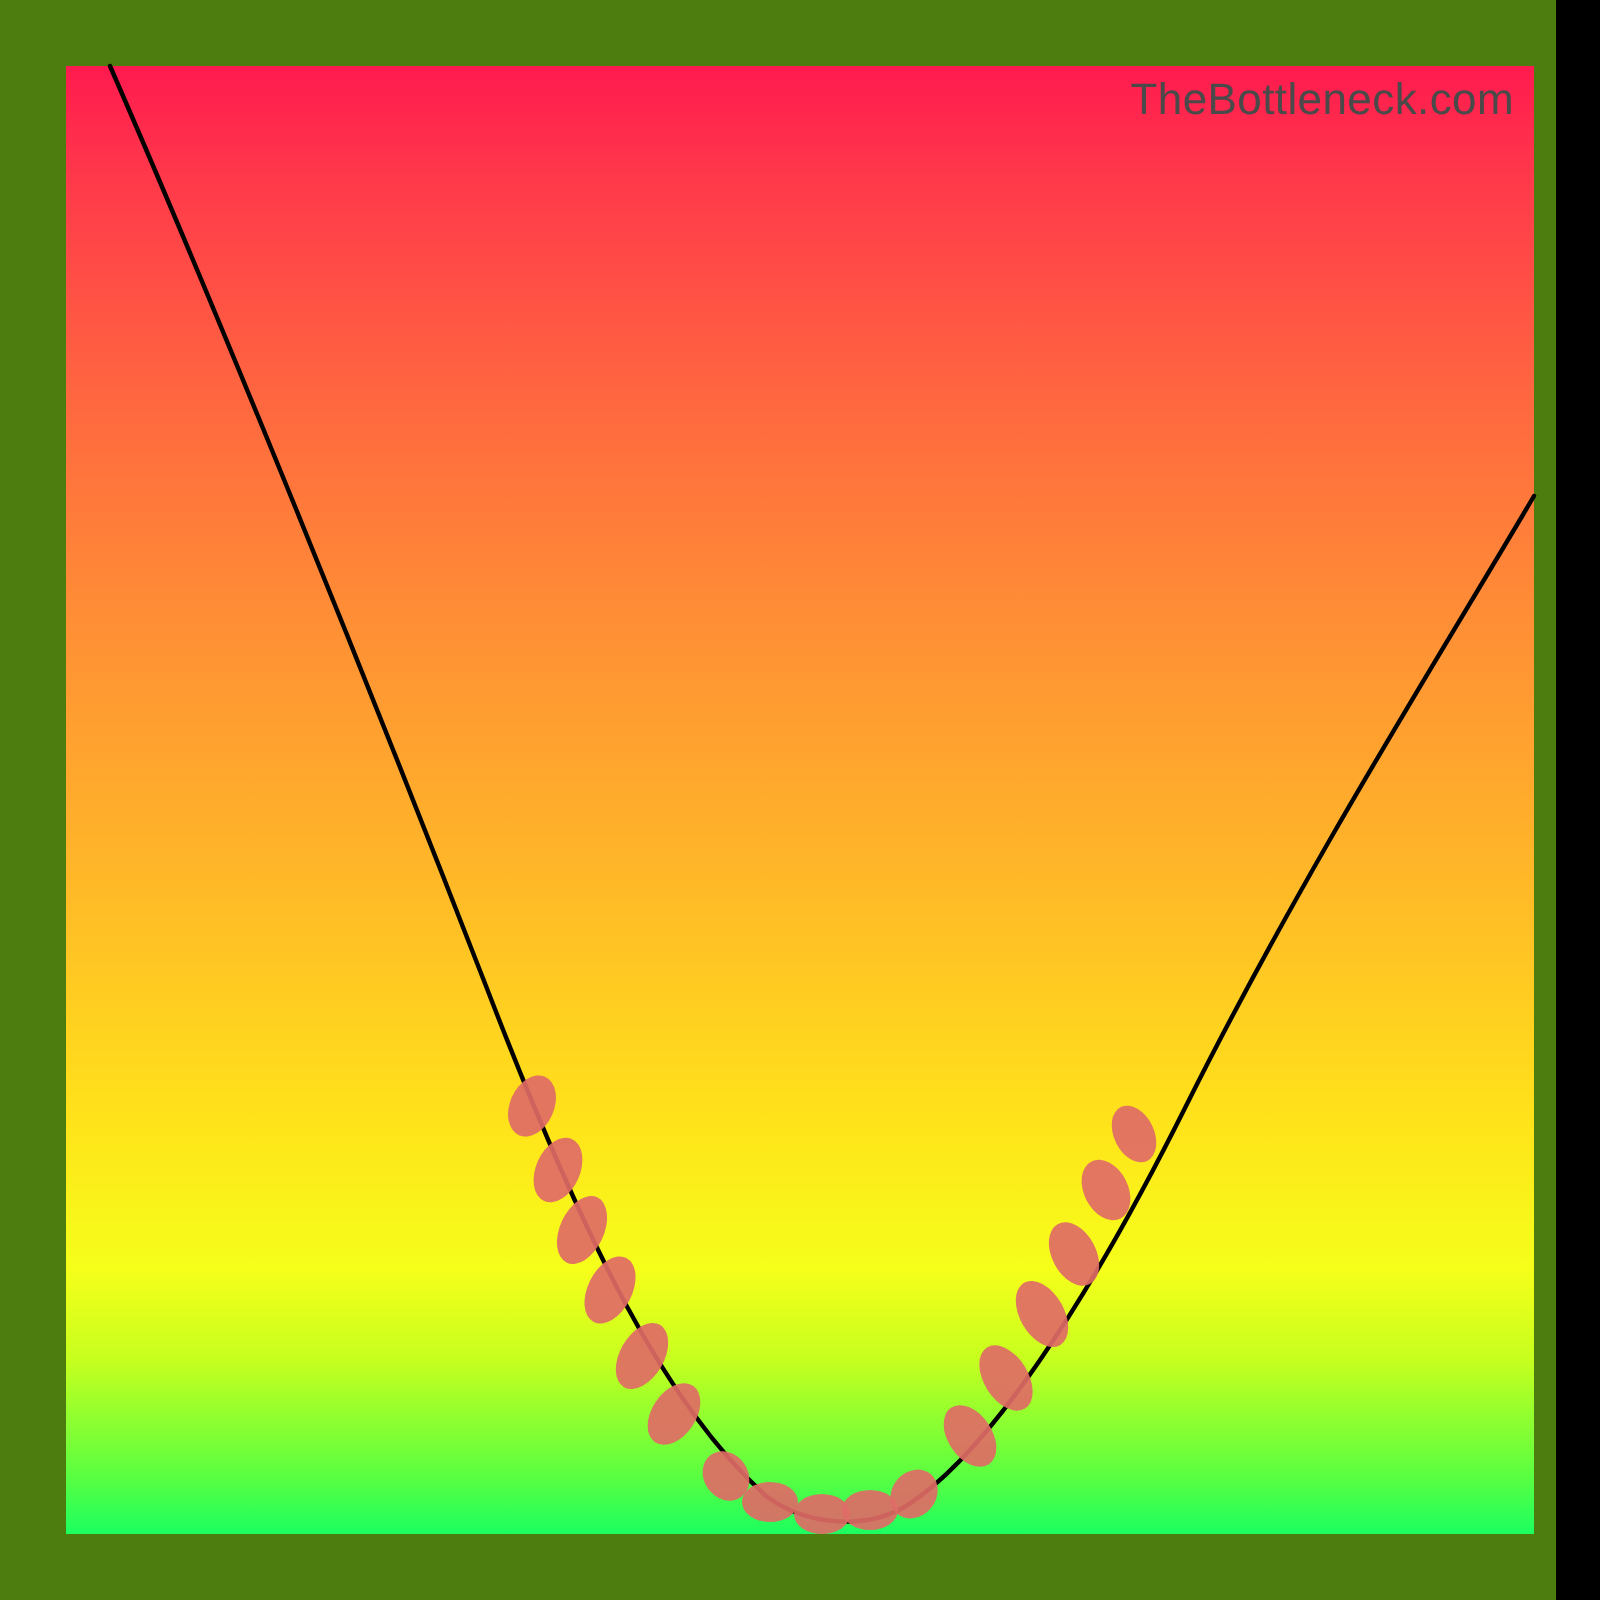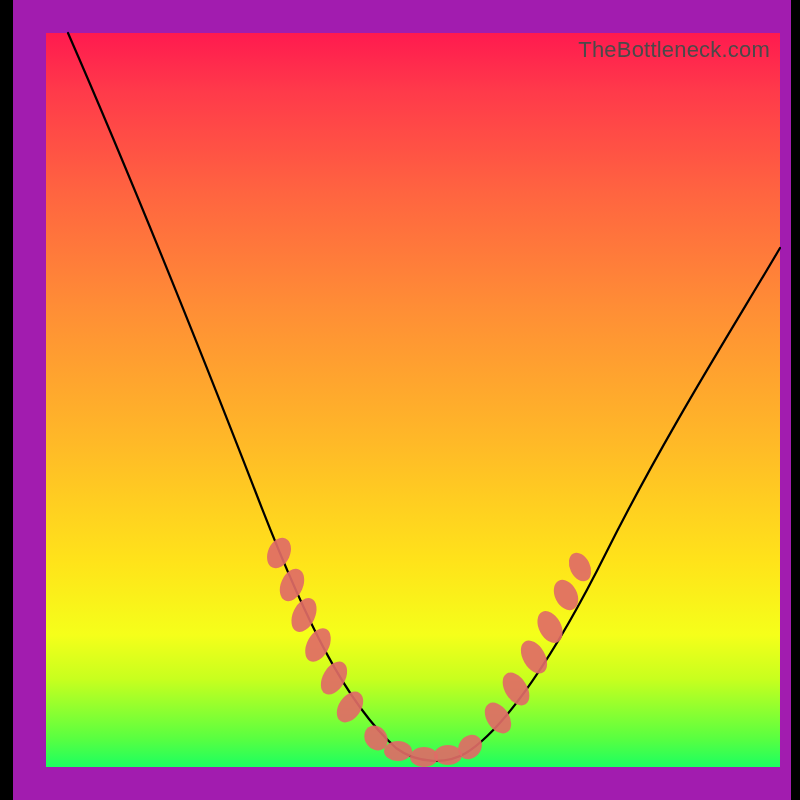--- a/index.html
+++ b/index.html
@@ -10,22 +10,21 @@
     overflow: hidden;
     background: #000;
     font-family: Arial, Helvetica, sans-serif;
   }
   .frame {
     position: absolute;
     left: 0;
     top: 0;
     width: 778px;
     height: 800px;
-    background: #a21caf;
-    margin-left: 13px;
+    background: #4d7c0f;
   }
   .plot {
     position: absolute;
     left: 33px;
     top: 33px;
     width: 734px;
     height: 734px;
     
     background: linear-gradient(to bottom,
       #ff1a4f 0%,

